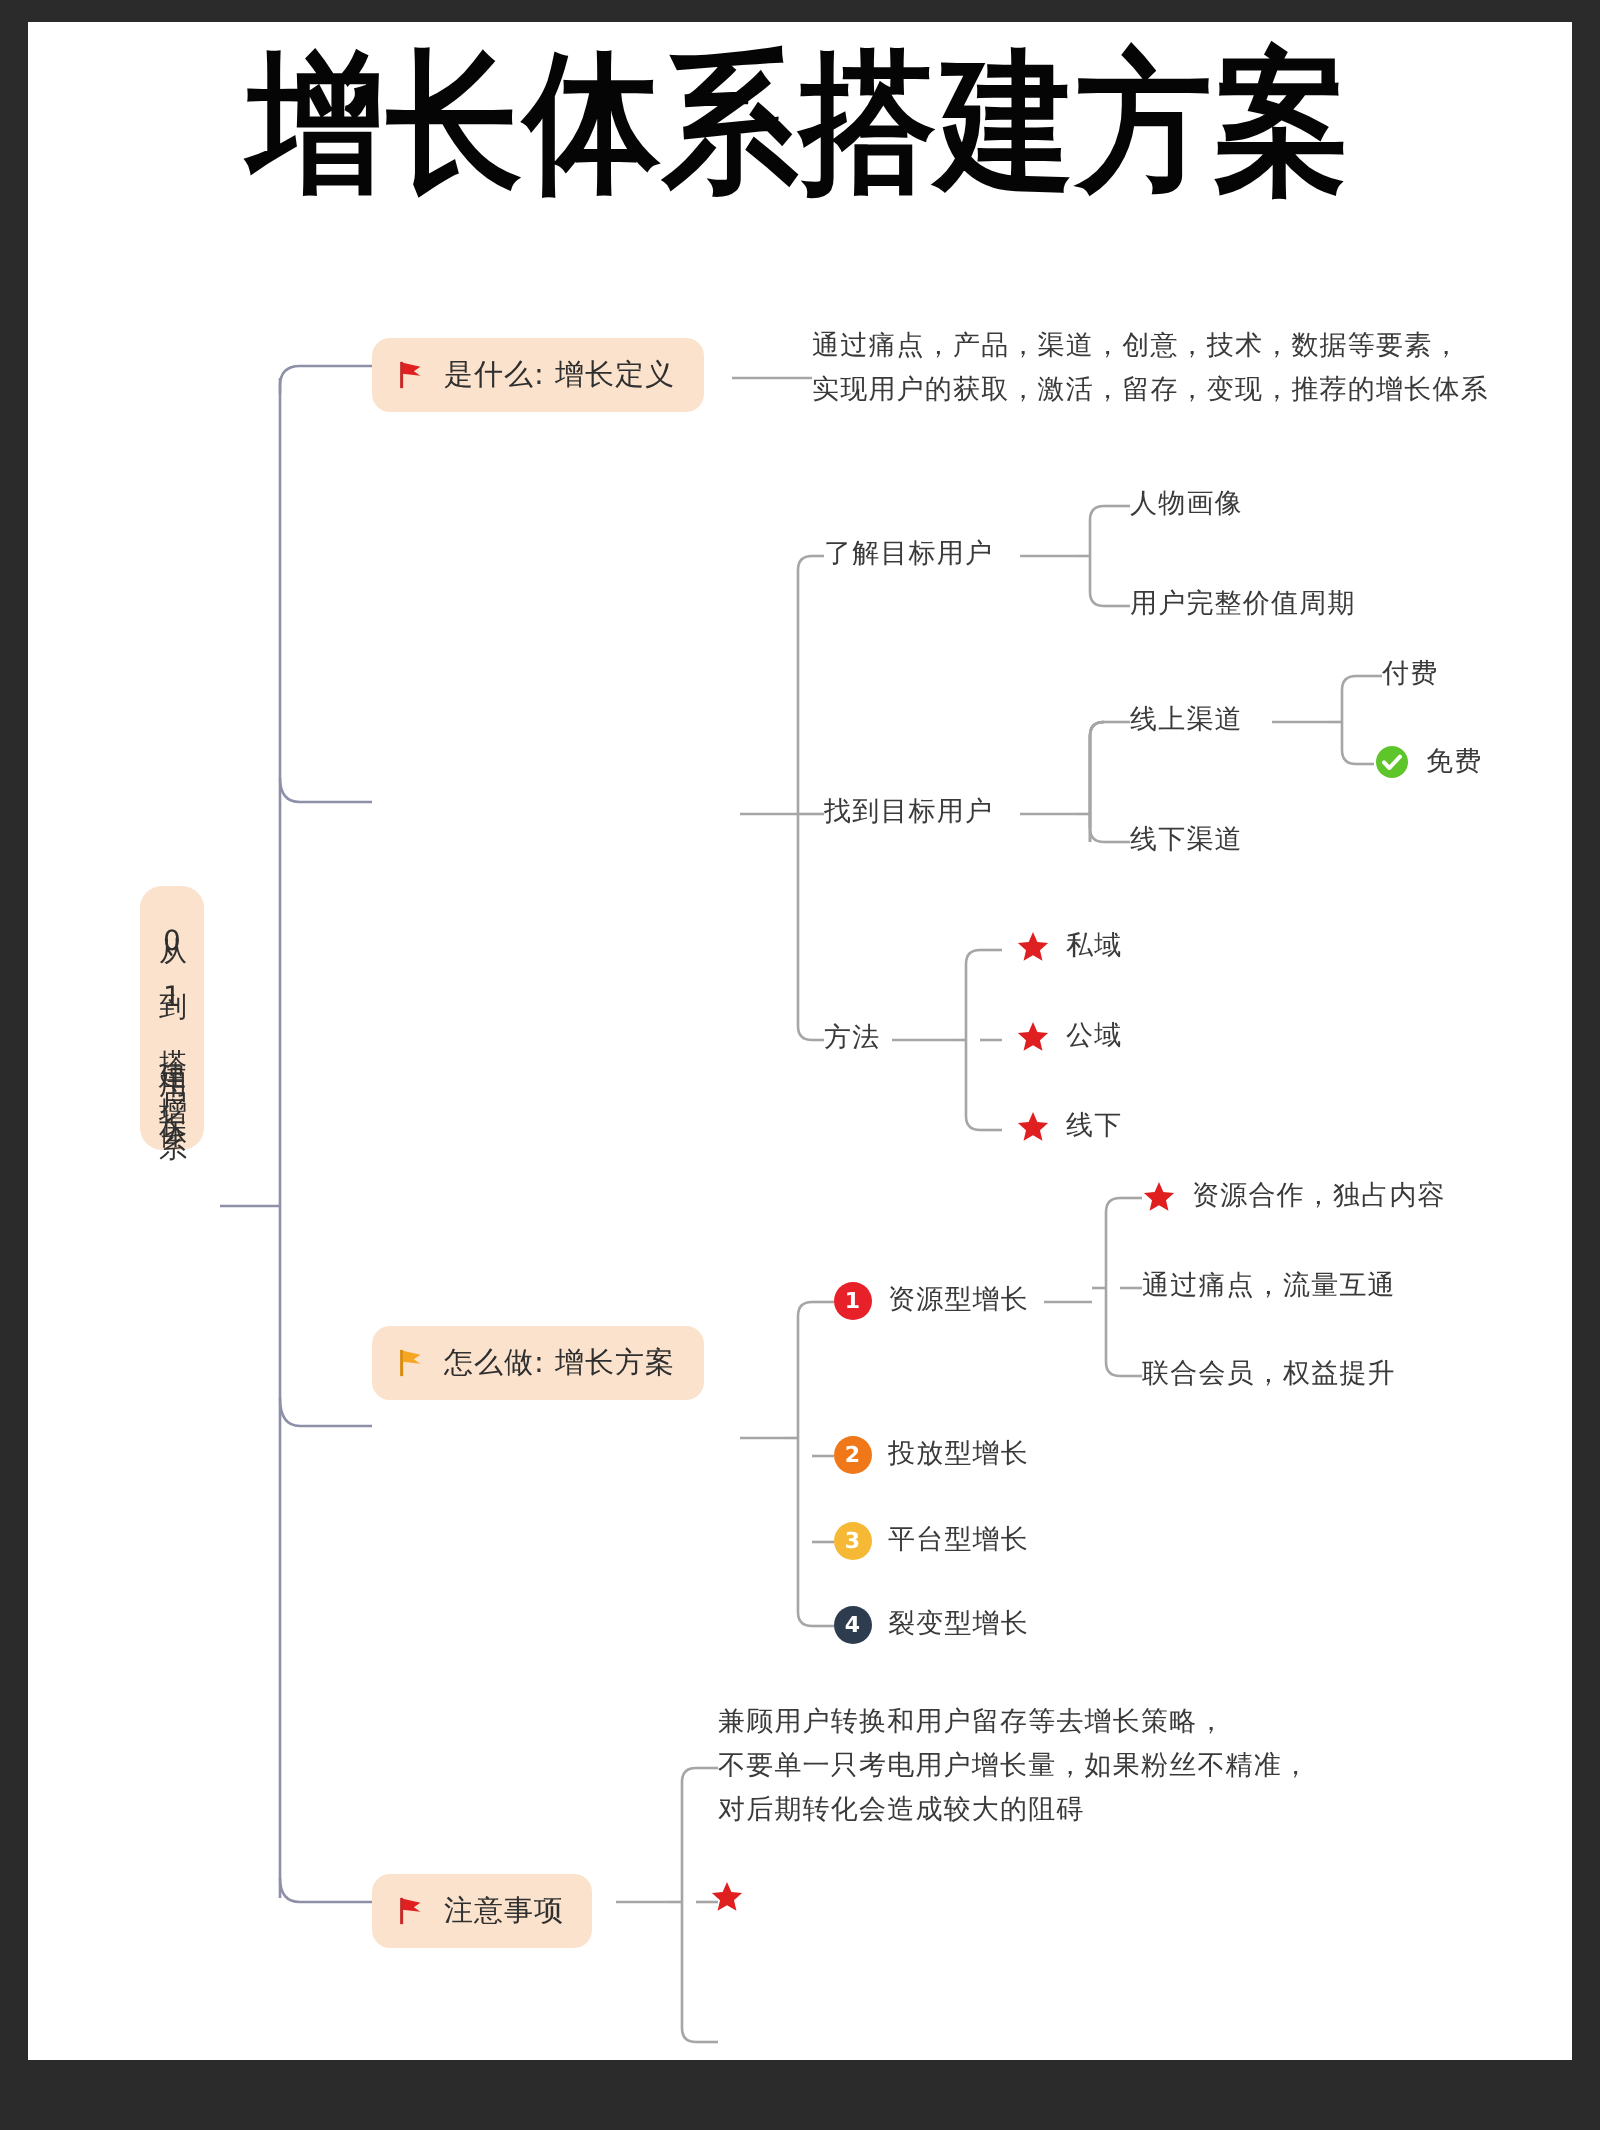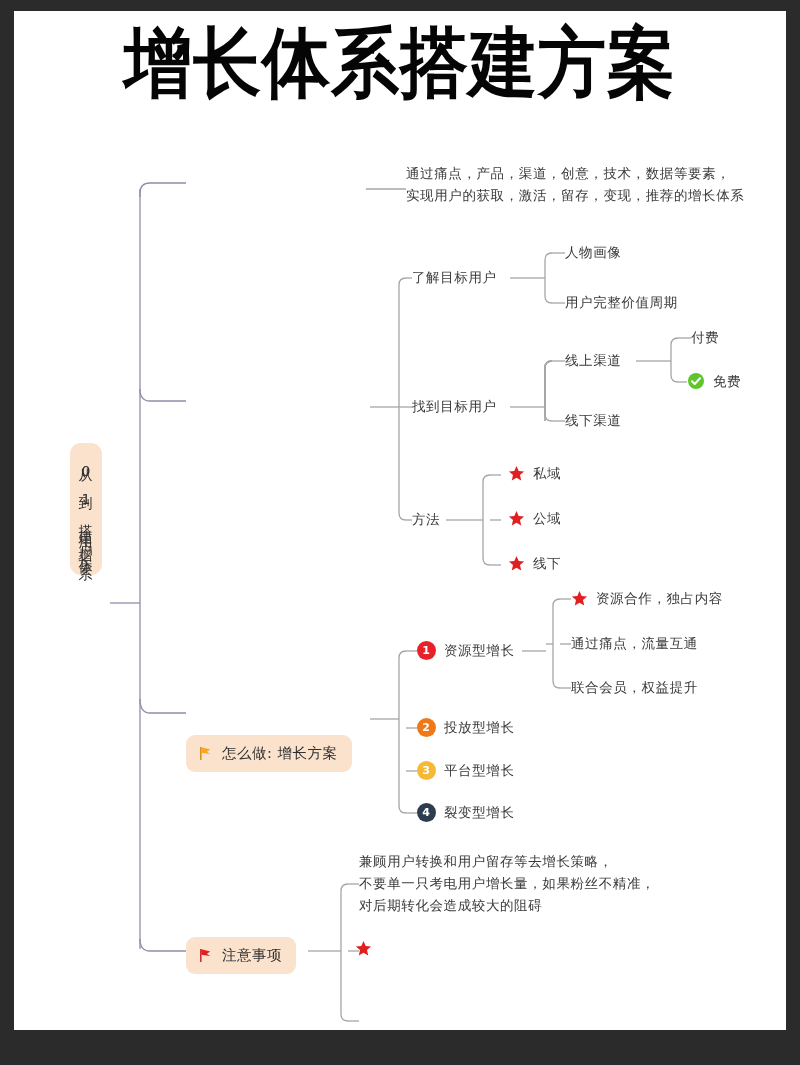--- a/index.html
+++ b/index.html
@@ -210,20 +210,31 @@
       <line class="grey" x1="334" y1="1010" x2="345" y2="1010"></line>
       <line class="grey" x1="320" y1="940" x2="327" y2="940"></line>
     </svg>
 
     <div class="node" style="left:56px; top:432px;">
       <div class="box root">
         <span>从0到1搭建用户增长体系</span>
       </div>
     </div>
 
+    <div class="node" style="left:172px; top:158px;">
+      <div class="box">
+        <span class="flag">
+          <svg viewBox="0 0 16 16">
+              <path d="M3 1 L3 15" stroke="#c62828" stroke-width="1.6" fill="none"></path>
+              <path d="M3.6 1.4 L13 3.6 L9.5 6 L13 8.4 L3.6 7.3 Z" fill="#e02020"></path>
+            </svg>
+        </span>
+        <span>是什么: 增长定义</span>
+      </div>
+    </div>
     <div class="node" style="left:392px; top:152px;">
       <div class="plain multiline">通过痛点，产品，渠道，创意，技术，数据等要素，
 实现用户的获取，激活，留存，变现，推荐的增长体系</div>
     </div>
 
 
     <div class="node" style="left:398px; top:256px;">
       <div class="plain">了解目标用户</div>
     </div>
     <div class="node" style="left:551px; top:231px;">
@@ -284,21 +295,21 @@
       <div class="plain">
         <span class="star">
           <svg viewBox="0 0 18 18">
               <path d="M9 1 L11.3 6.3 L17 6.9 L12.7 10.7 L14 16.3 L9 13.4 L4 16.3 L5.3 10.7 L1 6.9 L6.7 6.3 Z" fill="#e02020"></path>
             </svg>
         </span>
         <span>线下</span>
       </div>
     </div>
 
-    <div class="node" style="left:172px; top:724px;">
+    <div class="node" style="left:172px; top:652px;">
       <div class="box">
         <span class="flag">
           <svg viewBox="0 0 16 16">
               <path d="M3 1 L3 15" stroke="#d98b10" stroke-width="1.6" fill="none"></path>
               <path d="M3.6 1.4 L13 3.6 L9.5 6 L13 8.4 L3.6 7.3 Z" fill="#f5a623"></path>
             </svg>
         </span>
         <span>怎么做: 增长方案</span>
       </div>
     </div>

